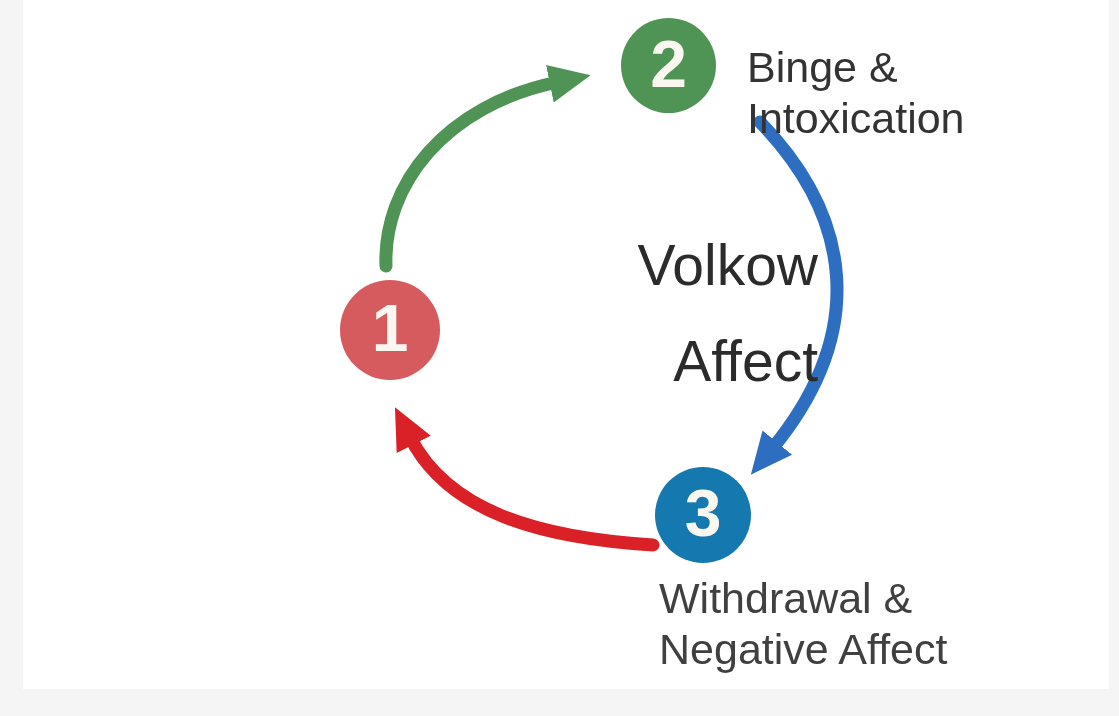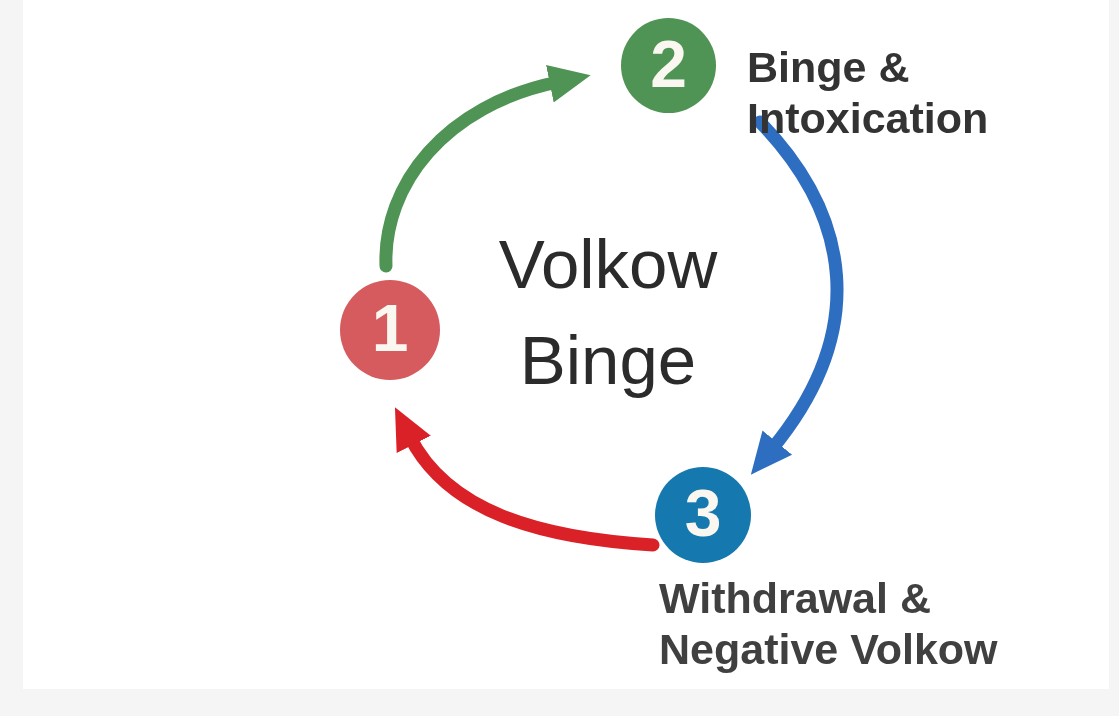--- a/index.html
+++ b/index.html
@@ -47,28 +47,28 @@
   .circle-3 { left: 655px; top: 467px; width: 96px;  height: 96px;  }
   .stage-label {
     position: absolute;
     font-size: 43px;
     line-height: 51px;
     letter-spacing: 0px;
   }
   .label-1 { left: 45px;  top: 284px; }
   .label-2 { left: 747px; top: 42px;  }
   .label-3 { left: 659px; top: 573px; }
-  .stage-label span { display: block; font-weight: bold; }
+  .stage-label span { display: block; }
   .diagram-title {
     position: absolute;
     left: 398px;
     top: 217px;
     width: 420px;
-    text-align: center;
-    font-size: 69px;
+    text-align: right;
+    font-size: 57px;
     line-height: 96px;
     font-weight: 400;
   }
   .diagram-title span { display: block; }
 </style>
 </head>
 <body>
 
 <div class="frame" style="background: rgb(245, 245, 245);">
 
@@ -105,21 +105,21 @@
   </div>
   <div class="stage-label label-2" style="color: rgb(51, 51, 51);">
     <span>Binge &amp; Intoxication</span>
   </div>
 
   <div class="stage-circle circle-3" style="background: rgb(21, 120, 174);">
     <span class="stage-number" style="color: rgb(250, 247, 241);">3</span>
   </div>
   <div class="stage-label label-3" style="color: #404040;">
     <span>Withdrawal &amp;</span>
-    <span>Negative Volkow</span>
+    <span>Negative Affect</span>
   </div>
 
   <div class="diagram-title" style="color: rgb(43, 43, 43);">
     <span>Volkow</span>
-    <span>Binge</span>
+    <span>Affect</span>
   </div>
 
 </div>
 
 </body></html>

